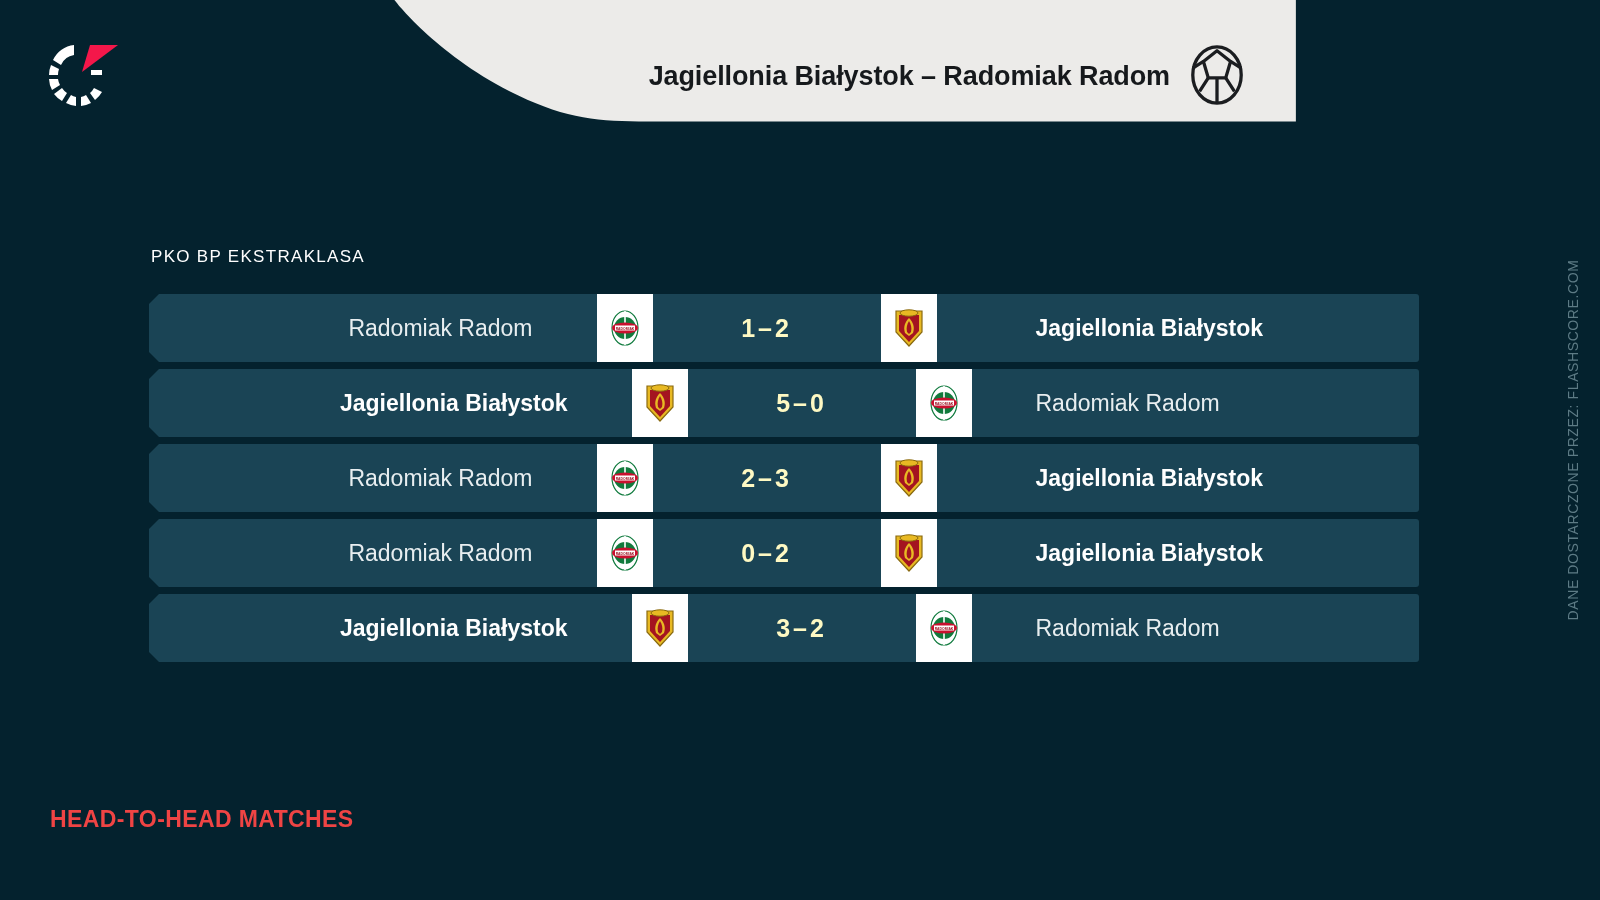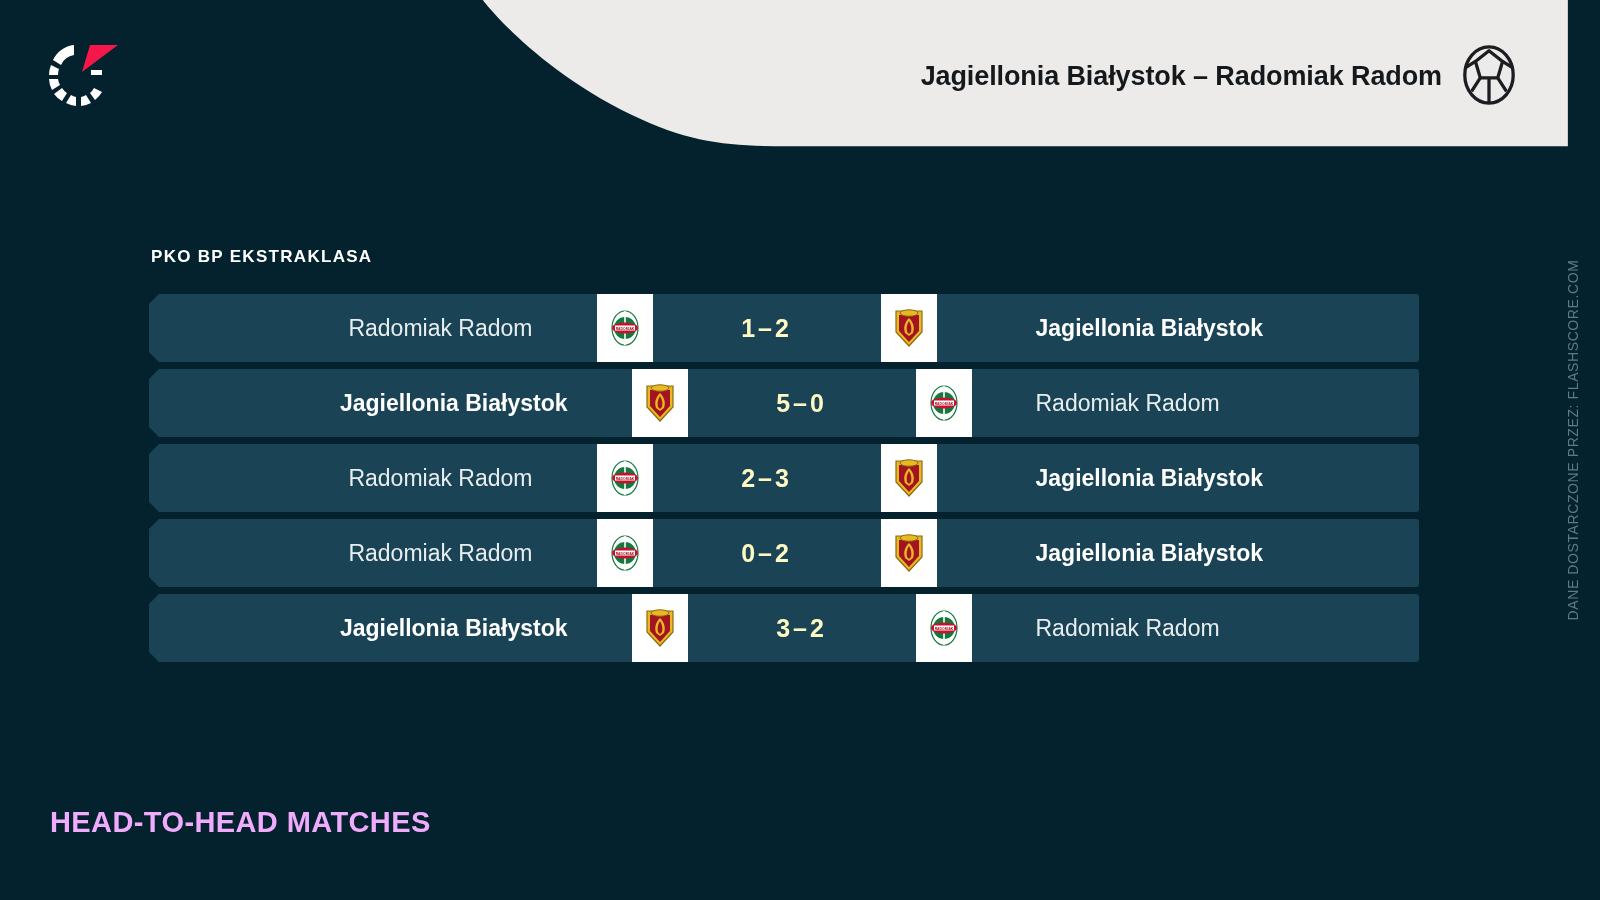--- a/index.html
+++ b/index.html
@@ -5,37 +5,37 @@
   * { margin:0; padding:0; box-sizing:border-box; }
   html, body {
     width:1600px; height:900px;
     background:#04222e;
     font-family:"Liberation Sans", sans-serif;
     overflow:hidden;
   }
   .stage { position:relative; width:1600px; height:900px; background:#04222e; }
 
   
-  .header { position:absolute; left:0; top:0; width:1560px; height:152px;margin-left:8px; }
+  .header { position:absolute; left:0; top:0; width:1296px; height:152px; }
   .header-panel { position:absolute; inset:0; }
   .header-title {
     position:absolute; right:126px; top:0; height:152px;
     display:flex; align-items:center;
     font-size:27px; font-weight:bold; color:#16191c;
     letter-spacing:-0.1px; white-space:nowrap;
   }
   .ball-icon { position:absolute; right:48px; top:44px; width:62px; height:62px; }
 
   
   .logo { position:absolute; left:44px; top:36px; width:84px; height:76px; }
 
   
   .league-label {
     position:absolute; left:151px; top:247px;
-    font-size:17px; font-weight:bold; color:#ffffff;
+    font-size:17px; font-weight:normal; color:#ffffff;
     letter-spacing:1.3px;
   }
 
   
   .match-list { position:absolute; left:149px; top:294px; width:1270px; }
   .match-row {
     position:relative; height:68px; margin-bottom:7px;
     background:#1a4455;
     border-radius:5px 3px 3px 5px;
     display:flex; align-items:center;
@@ -60,21 +60,21 @@
   .crest { width:34px; height:40px; }
   .score {
     flex:0 0 148px; text-align:center;
     font-size:25px; font-weight:bold; color:#fef9c3;
     letter-spacing:3px; white-space:nowrap;
   }
 
   
   .footer-title {
     position:absolute; left:50px; top:806px;
-    font-size:29px; font-weight:bold; color:#f0abfc;
+    font-size:23px; font-weight:bold; color:#ef4444;
     letter-spacing:0.4px;
   }
 
   
   .credit {
     position:absolute; right:10px; top:235px;
     width:34px; height:410px;
     display:flex; align-items:center; justify-content:center;
   }
   .credit span {

